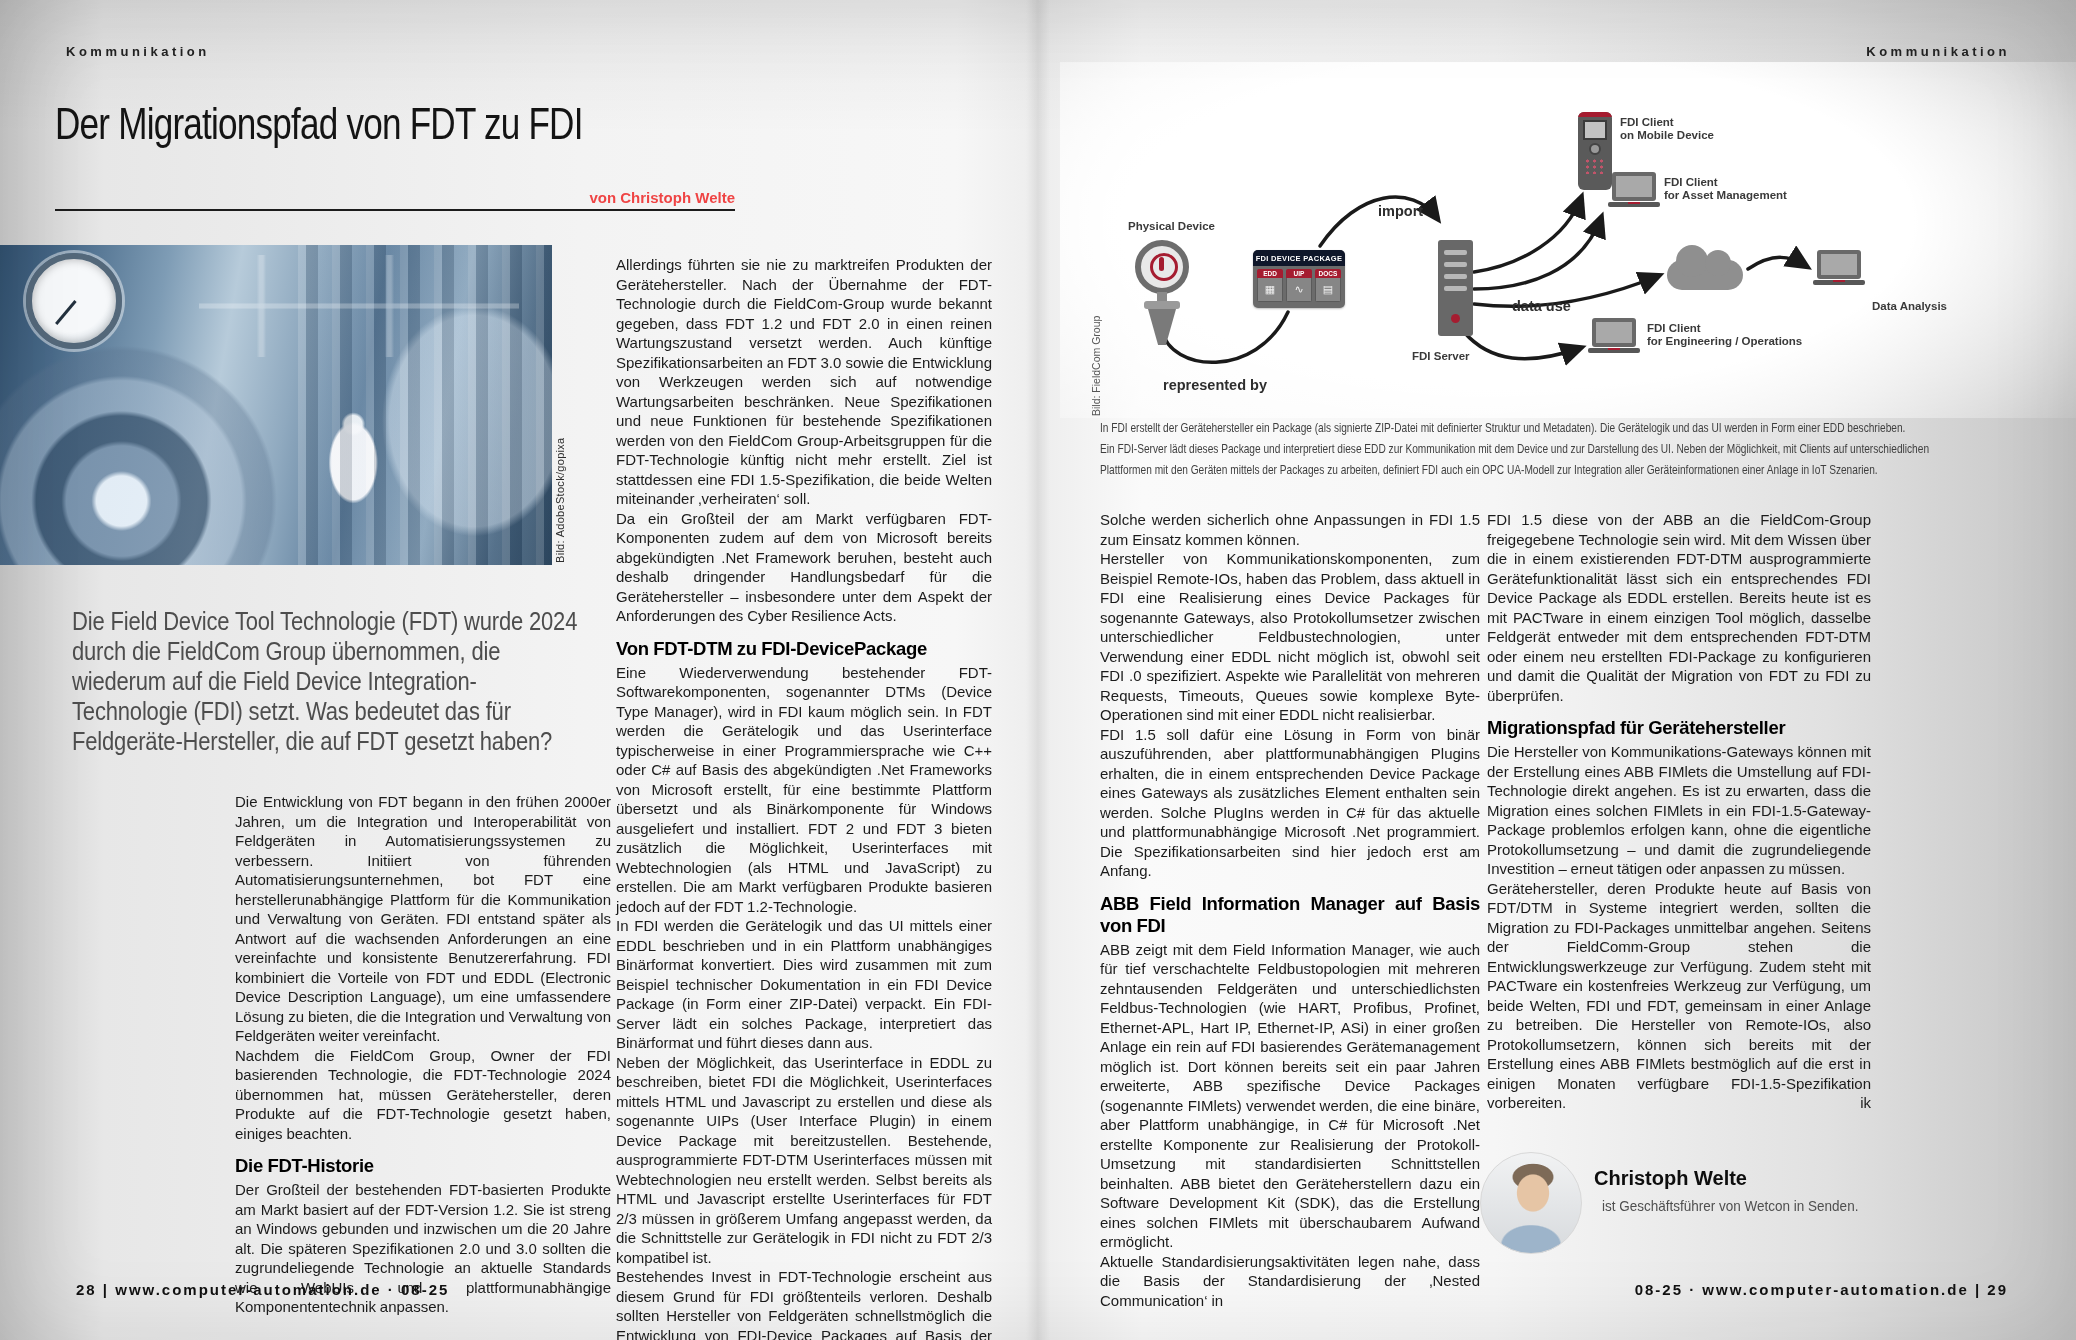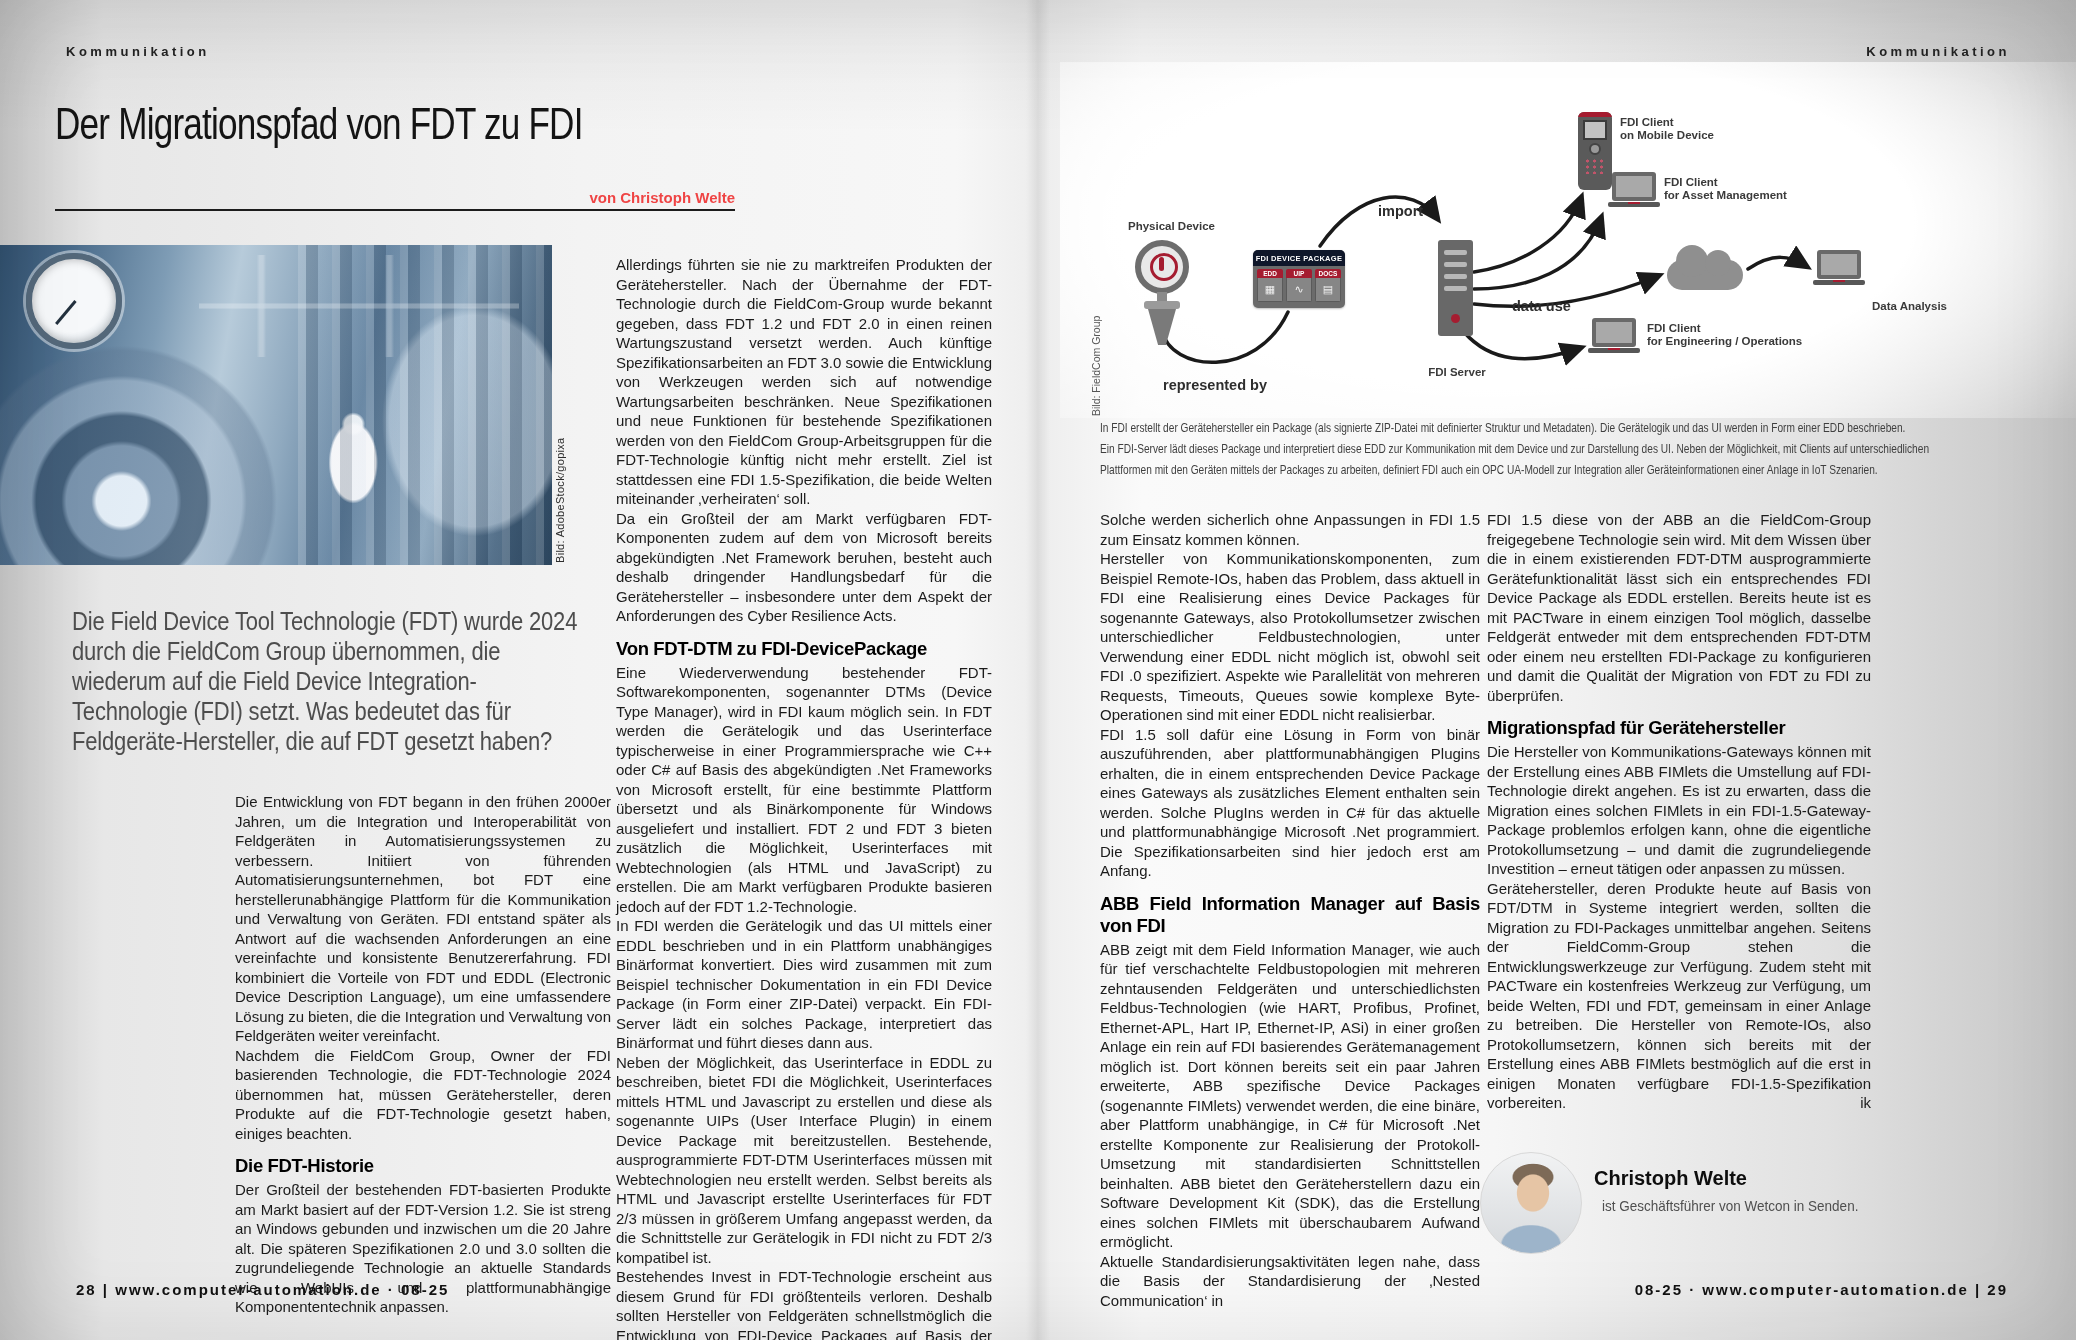--- a/index.html
+++ b/index.html
@@ -214,21 +214,21 @@
 
   <div class="abs dlabel big" style="left:318px;top:143px;">import</div>
 
   <div class="abs server">
     <span class="slot" style="top:10px;"></span>
     <span class="slot" style="top:22px;"></span>
     <span class="slot" style="top:34px;"></span>
     <span class="slot" style="top:46px;"></span>
     <span class="dot"></span>
   </div>
-  <div class="abs dlabel" style="left:352px;top:304px;width:90px;text-align:center;">FDI Server</div>
+  <div class="abs dlabel" style="left:352px;top:288px;width:90px;">FDI Server</div>
 
   <div class="abs dlabel big" style="left:452px;top:238px;">data use</div>
 
   <div class="abs handheld">
     <div class="cap"></div>
     <div class="hscreen"></div>
     <div class="dial"></div>
     <div class="keys"></div>
   </div>
   <div class="abs dlabel" style="left:560px;top:54px;">

